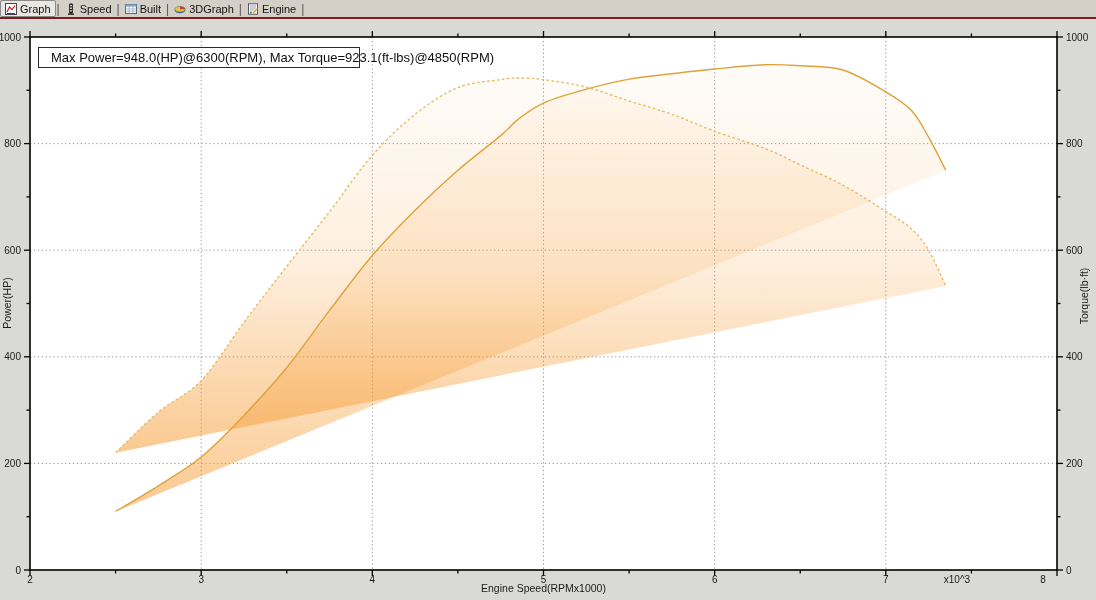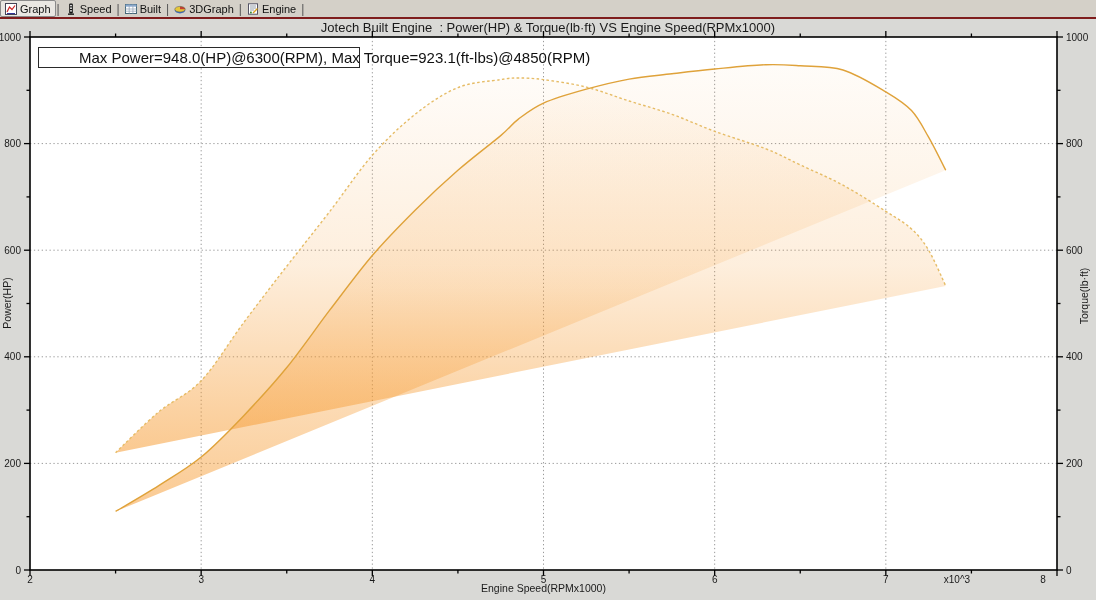--- a/index.html
+++ b/index.html
@@ -12,21 +12,21 @@
   .tab{display:flex;align-items:center;gap:3px;padding:0 4px;height:15px;cursor:default;}
   .tab.active{background:#e9e7e2;border:1px solid #8a8a8a;border-radius:2px;}
   .tab-sep{color:#555;font-size:12px;margin:0 1px;}
   .ticon{width:12px;height:12px;flex:0 0 auto;}
   
   #chart-title{position:absolute;left:0;top:20px;width:1096px;text-align:center;
                font-size:13px;color:#1a1a1a;z-index:4;white-space:pre;}
   #legend-box{position:absolute;left:38px;top:47px;width:320px;height:19px;background:#fff;
               border:1.5px solid #2a2a2a;display:flex;align-items:center;z-index:4;}
   #legend-swatch{display:inline-block;width:17px;height:5px;margin:0 6px 0 6px;}
-  #legend-text{font-size:15px;color:#111;white-space:nowrap;margin-left:28px;}
+  #legend-text{font-size:13px;color:#111;white-space:nowrap;}
   
   #watermark{position:absolute;left:797px;top:500px;z-index:1;color:#9b9b9b;}
   #wm1{font-size:49px;font-weight:700;letter-spacing:-2px;line-height:46px;
        transform:scaleY(0.95);transform-origin:top left;}
   #wm-dash{position:absolute;right:-14px;top:14px;width:12px;height:6px;background:#9b9b9b;}
   #wm2{font-size:13px;font-weight:700;letter-spacing:0.4px;margin-top:1px;white-space:nowrap;}
   
   #chart-svg{position:absolute;left:0;top:0;z-index:2;}
   #chart-svg text{font-family:"Liberation Sans",sans-serif;}
 </style>
@@ -85,21 +85,20 @@
         <line x1="3" y1="5" x2="9" y2="5" stroke="#8894a0" stroke-width="0.9"></line>
         <line x1="3" y1="7" x2="7" y2="7" stroke="#8894a0" stroke-width="0.9"></line>
         <rect x="3" y="8.6" width="1.8" height="1.8" fill="#3a8a3a"></rect>
         <line x1="6" y1="10" x2="10.5" y2="5.5" stroke="#d8a020" stroke-width="1.3"></line>
       </svg>
       <span>Engine</span>
     </div>
     <span class="tab-sep">|</span>
   </div>
 
-  <div id="chart-title">Jotech Built Engine  : Power(HP) &amp; Torque(lb·ft) VS Engine Speed(RPMx1000)</div>
 
   <div id="legend-box">
     <span id="legend-swatch" style="background: rgb(245, 162, 45);"></span>
     <span id="legend-text">Max Power=948.0(HP)@6300(RPM), Max Torque=923.1(ft-lbs)@4850(RPM)</span>
   </div>
 
   <div id="watermark">
     <div id="wm1">DSPORT</div>
     <div id="wm-dash"></div>
     <div id="wm2">PERFORMANCE + TECH MAGAZINE</div>

